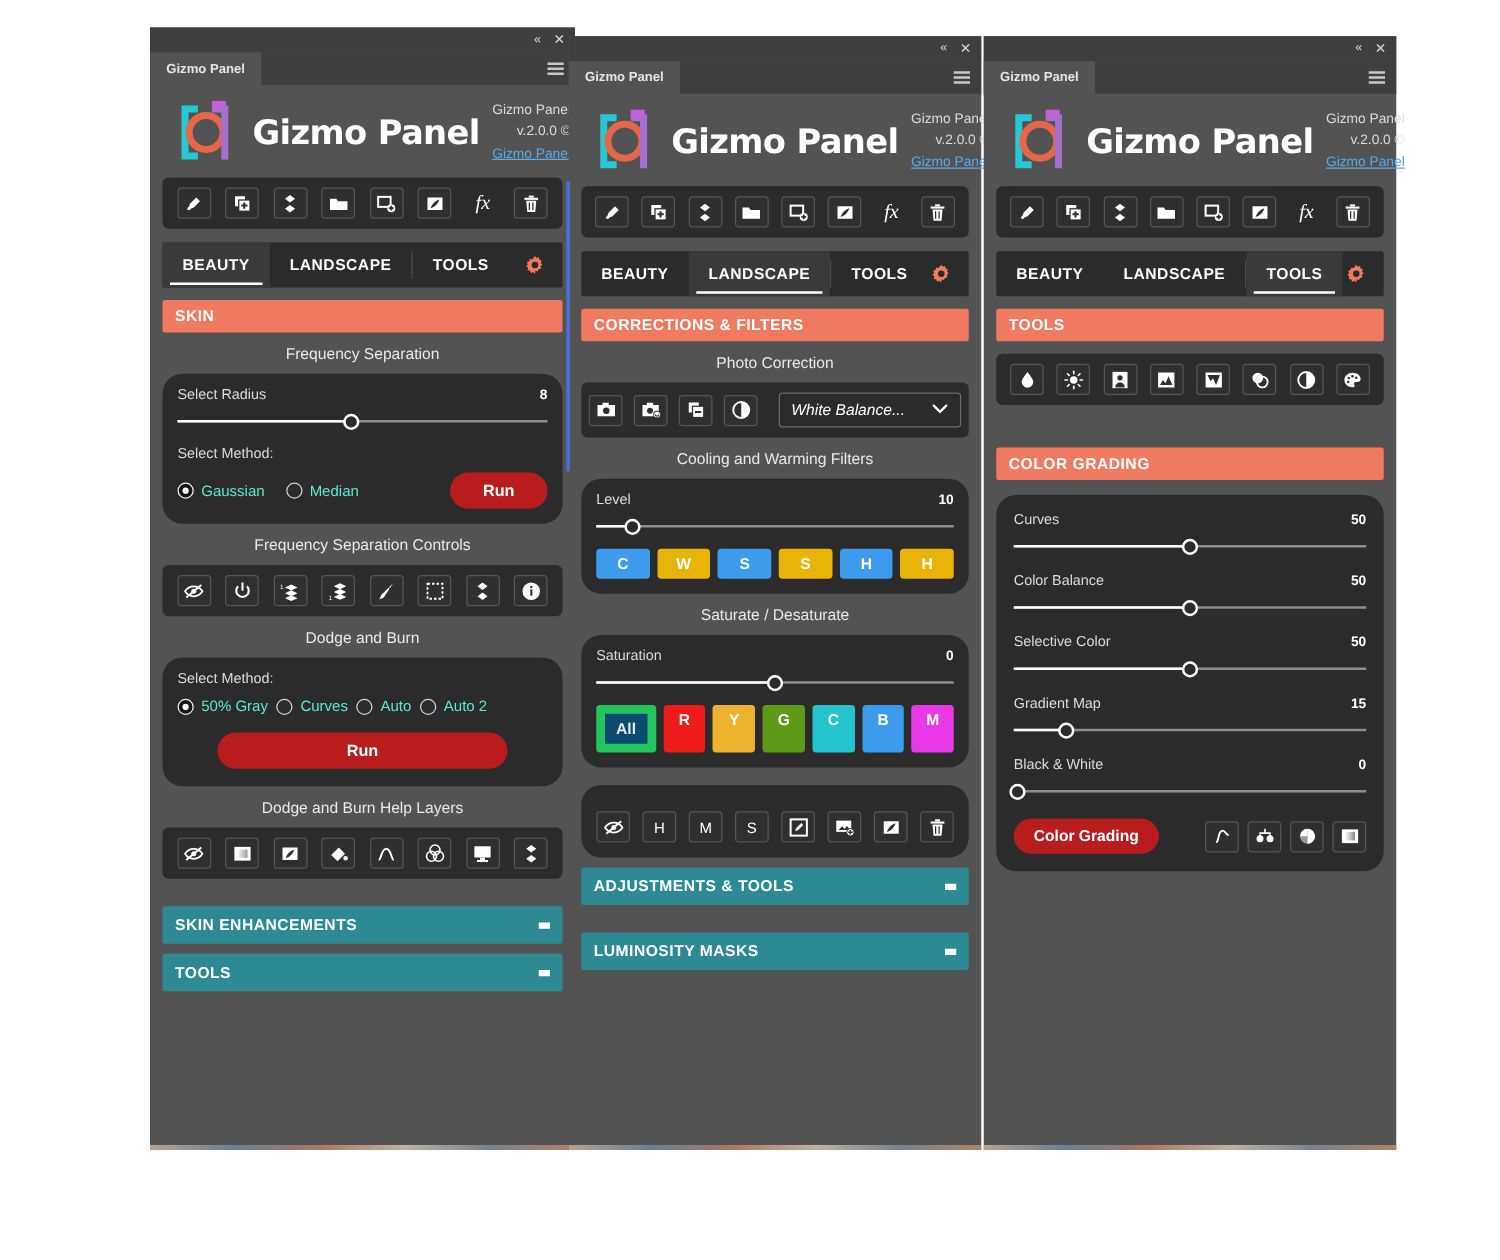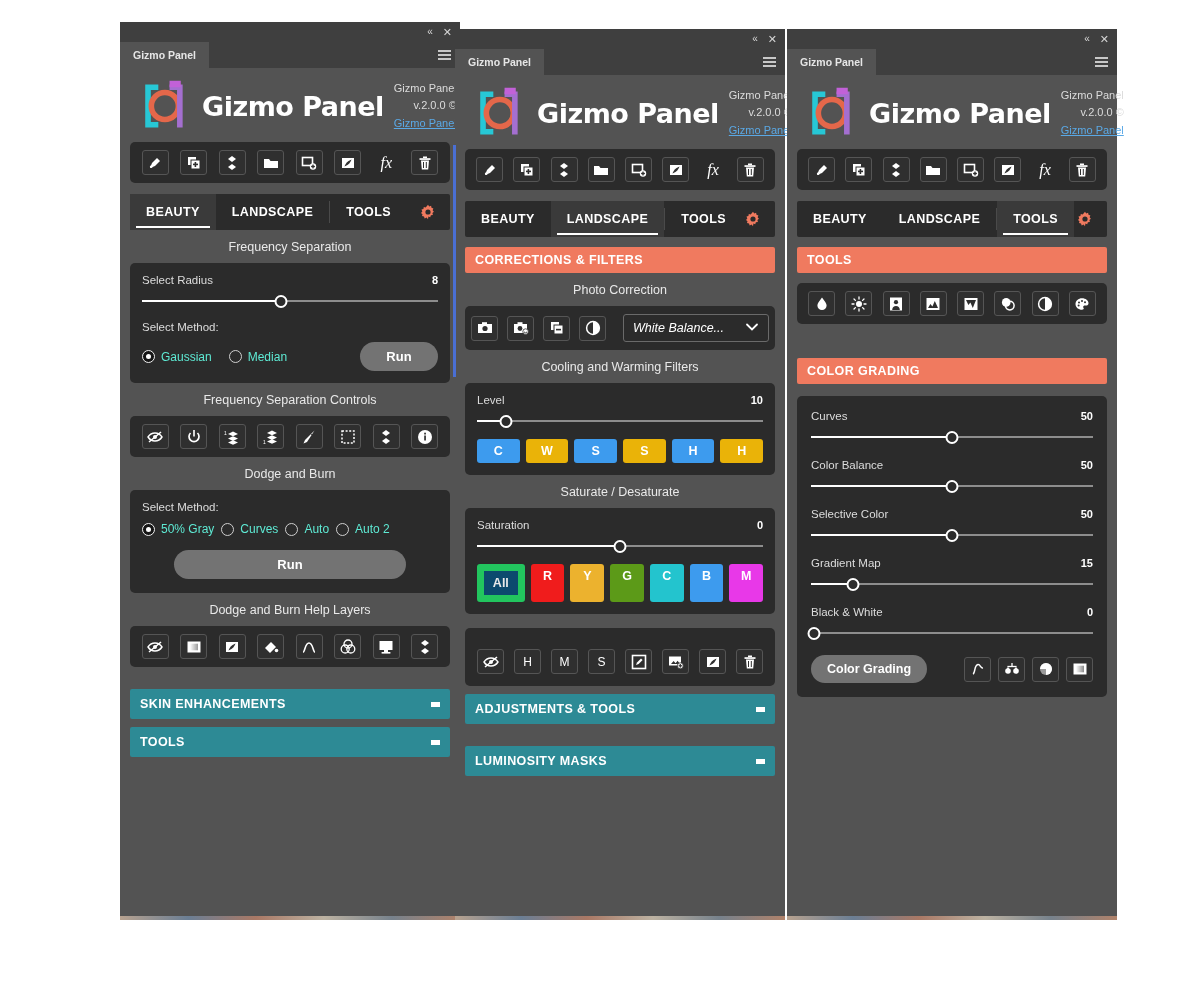--- a/index.html
+++ b/index.html
@@ -98,21 +98,21 @@
     display: flex; align-items: center;
   }
   .secbar-teal .minus {
     margin-left: auto; width: 9px; height: 5px; background: #ffffff; display:block;
   }
 
   .grouptitle {
     color: #e9e9e9; font-size: 12.5px; text-align: center; padding: 10px 0 9px 0;
   }
 
-  .card { background: #2b2b2b; border-radius: 5px; padding: 11px 12px 12px 12px; }
+  .card { background: #2b2b2b; border-radius: 16px; padding: 11px 12px 12px 12px; }
 
   
   .sliderrow { }
   .sliderhead { display:flex; align-items:baseline; }
   .sliderlabel { color:#dcdcdc; font-size: 11.5px; }
   .slidervalue { margin-left:auto; color:#ffffff; font-size: 11px; font-weight: bold; }
   .track {
     position: relative; height: 16px; margin-top: 7px;
   }
   .track .bar {
@@ -133,21 +133,21 @@
     width: 13px; height: 13px; border-radius:50%; border: 1.6px solid #cfcfcf;
     display:flex; align-items:center; justify-content:center; background: transparent;
   }
   .radio.sel .dot { border-color:#f2f2f2; background:#151515; }
   .radio.sel .dot::after {
     content:''; width:5px; height:5px; border-radius:50%; background:#ffffff;
   }
   .radio span { color:#5eead4; font-size: 12px; white-space: nowrap; }
 
   .runbtn {
-    background: #737373; color:#ffffff; font-weight: bold; font-size: 13px;
+    background: #b91c1c; color:#ffffff; font-weight: bold; font-size: 13px;
     border-radius: 16px; padding: 7px 0; text-align:center;
   }
 
   .methodlabel { color:#dcdcdc; font-size: 11.5px; margin-bottom: 9px; }
 
   
   .chiprow { display:flex; gap: 6px; margin-top: 10px; }
   .chip {
     flex: 1; text-align:center; font-size: 12.5px; font-weight: bold;
     border-radius: 3px; padding: 5px 0; color:#ffffff;
@@ -276,20 +276,23 @@
             <span>TOOLS</span>
           </div>
         <div class="gear">
           <svg width="16" height="16" viewBox="0 0 16 16">
               <path d="M8 0.8l1.2 1.6 1.9-.6.4 2 1.9.6-.8 1.8 1.3 1.5-1.5 1.3.5 1.9-2 .4-.7 1.9-1.8-.8L8 15.2 6.6 13.6l-1.9.8-.7-1.9-2-.4.5-1.9L1 8.9l1.3-1.5L1.5 5.6l1.9-.6.4-2 1.9.6z" fill="#f07a5f"></path>
               <circle cx="8" cy="8" r="2.6" fill="#2b2b2b"></circle>
             </svg>
         </div>
       </div>
 
+      <div class="secbar">
+        <span>SKIN</span>
+      </div>
 
       <div class="grouptitle">Frequency Separation</div>
 
       <div class="card">
         <div class="sliderrow">
           <div class="sliderhead">
             <span class="sliderlabel">Select Radius</span>
             <span class="slidervalue">8</span>
           </div>
           <div class="track">

